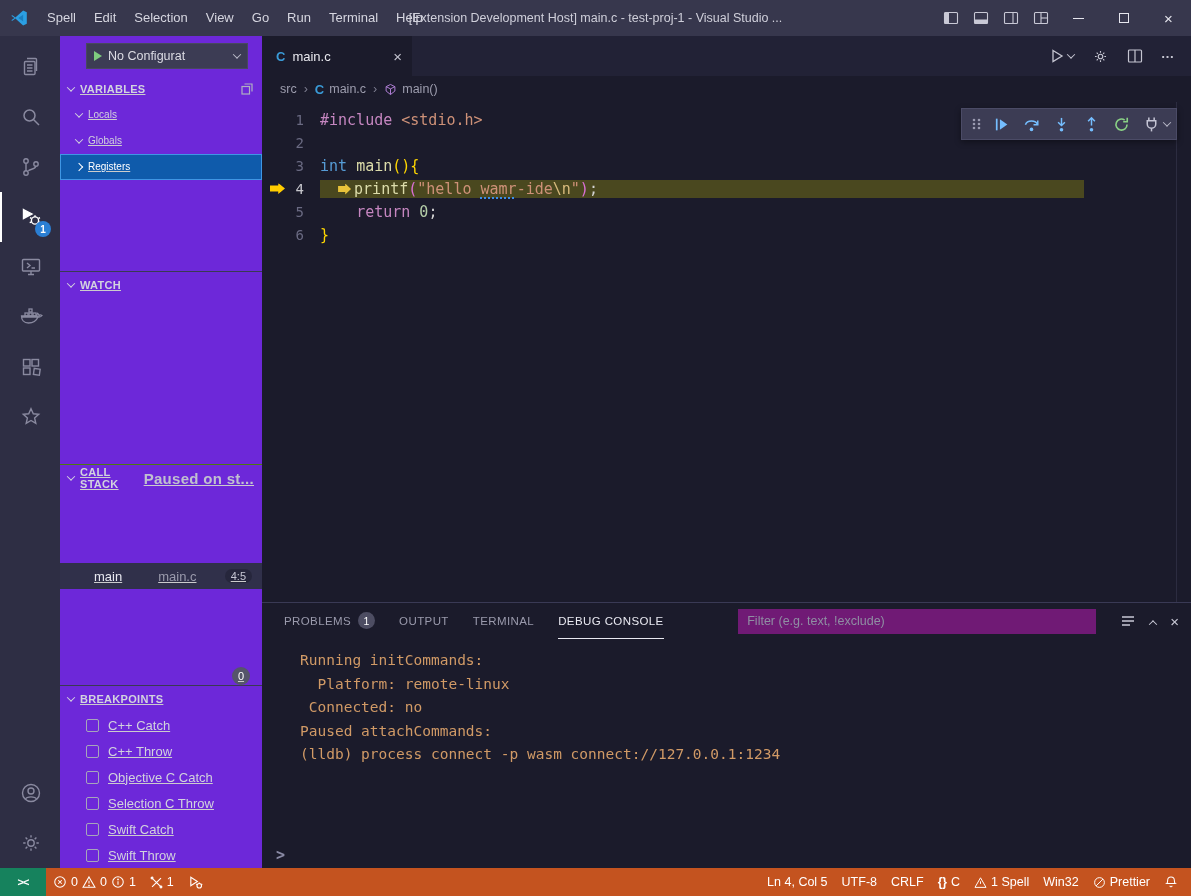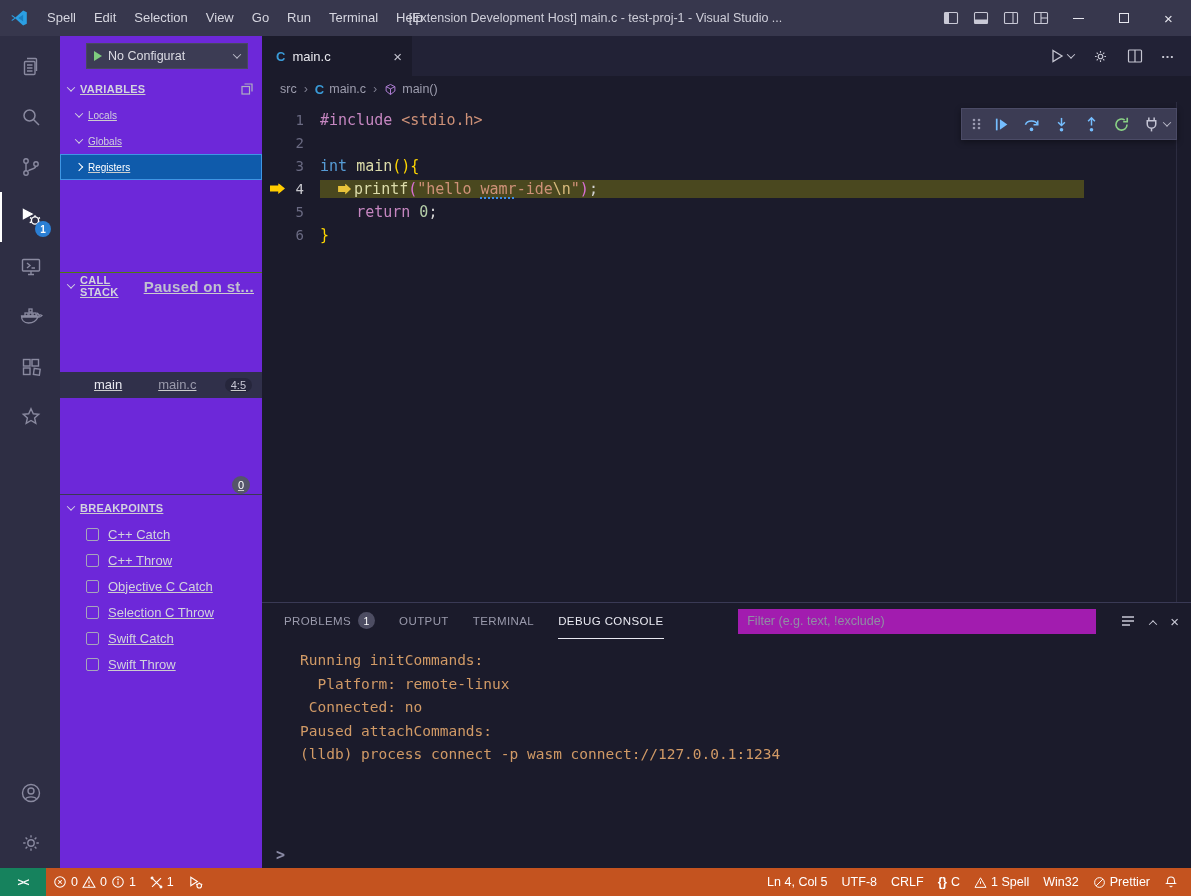--- a/index.html
+++ b/index.html
@@ -88,21 +88,21 @@
   .dtb-btn { width:26px; height:26px; display:flex; align-items:center; justify-content:center; }
   .dtb-grip { width:16px; }
   .dtb-chev { color:#b9b9c9; margin-left:-4px; }
 
   
   .panel { height:266px; border-top:1px solid #3a3a55; background:#1b1b2b; display:flex; flex-direction:column; }
   .panel-header { height:36px; display:flex; align-items:center; padding:0 12px 0 22px; gap:24px; }
   .panel-tab { height:100%; display:flex; align-items:center; gap:7px; color:#9a9aac; font-size:11.5px; letter-spacing:.4px; border-bottom:1px solid transparent; }
   .panel-tab.active { color:#e9e9f1; border-bottom-color:#e9e9f1; }
   .pt-badge { min-width:17px; height:17px; border-radius:9px; background:#4d4d62; color:#fff; font-size:10.5px; display:flex; align-items:center; justify-content:center; }
-  .panel-filter { margin-left:auto; width:358px; height:25px; background:#a21caf; border:none; outline:none; color:#d8d8e2; font-size:12.5px; padding:0 9px; font-family:"Liberation Sans",sans-serif; }
+  .panel-filter { margin-left:auto; width:358px; height:25px; background:#701a75; border:none; outline:none; color:#d8d8e2; font-size:12.5px; padding:0 9px; font-family:"Liberation Sans",sans-serif; }
   .panel-filter::placeholder { color:#8f8fa3; }
   .panel-icons { display:flex; align-items:center; gap:14px; color:#c9c9d6; }
   .console { flex:1; padding:10px 0 0 38px; font-family:"DejaVu Sans Mono","Liberation Mono",monospace; font-size:14.5px; line-height:23.5px; color:#d19a66; white-space:pre; overflow:hidden; }
   .console-prompt { height:26px; display:flex; align-items:center; padding-left:14px; color:#8a8aa5; font-family:"DejaVu Sans Mono",monospace; font-size:15px; font-weight:bold; }
 
   
   .statusbar { height:28px; background:#c4531f; display:flex; align-items:center; color:#ffffff; font-size:12.5px; }
   .sb-remote { width:46px; height:100%; background:#16825d; display:flex; align-items:center; justify-content:center; font-weight:bold; font-size:11px; letter-spacing:-1px; }
   .sb-item { display:flex; align-items:center; gap:4px; padding:0 7px; height:100%; white-space:nowrap; }
   .sb-left { display:flex; align-items:center; height:100%; }
@@ -273,20 +273,26 @@
             <i class="tw down"></i>
             <span>Globals</span>
           </div>
           <div class="tree-row selected">
             <i class="tw right"></i>
             <span>Registers</span>
           </div>
         </div>
     </div>
 
+    <div class="section sec-watch">
+      <div class="section-header">
+        <i class="tw down"></i>
+        <span>WATCH</span>
+      </div>
+    </div>
 
     <div class="section sec-callstack">
       <div class="section-header">
         <i class="tw down"></i>
         <span>CALL STACK</span>
         <span class="hdr-status">Paused on st...</span>
       </div>
       <div class="cs-frame">
         <span class="cs-name">main</span>
         <span class="cs-file">main.c</span>

